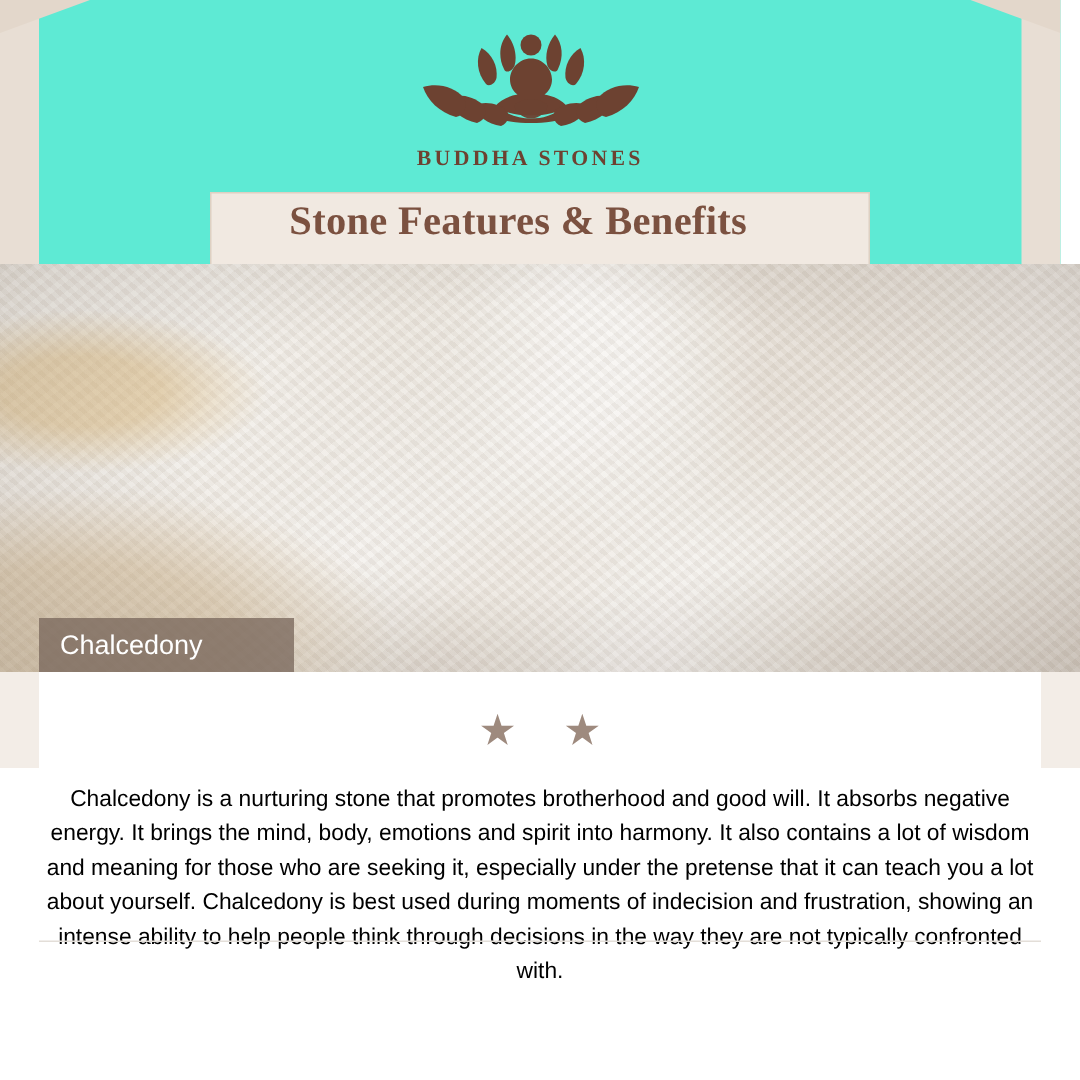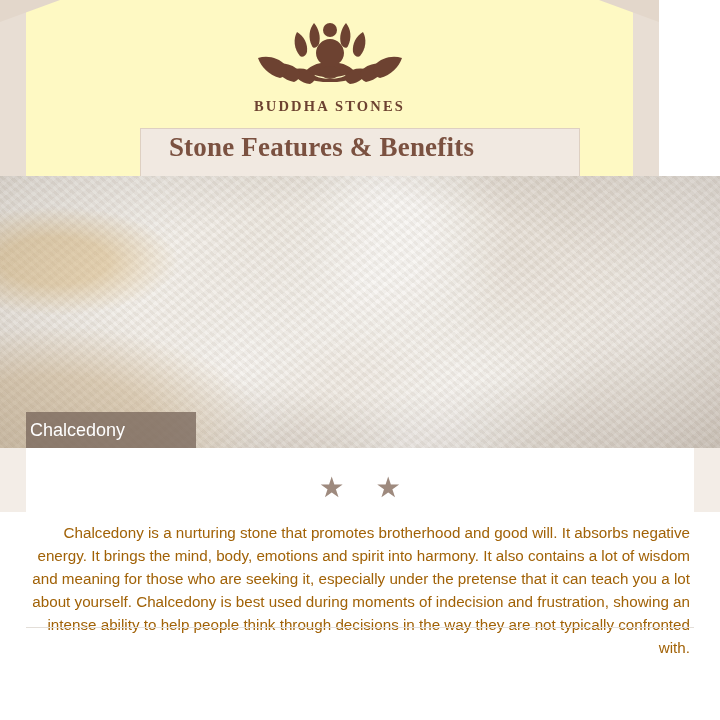--- a/index.html
+++ b/index.html
@@ -19,22 +19,23 @@
     height: 720px;
     background: #ffffff;
     overflow: hidden;
   }
 
   
   .header {
     position: relative;
     width: 659px;
     height: 176px;
-    background: #fef9c3;
+    background: #5eead4;
     overflow: hidden;
+    padding-left: 48px;
   }
   .header-corner-left {
     position: absolute;
     left: 0;
     top: 0;
     width: 26px;
     height: 176px;
     background: #e8ded4;
   }
   .header-corner-right {
@@ -171,21 +172,21 @@
 
   .caption-tab {
     position: absolute;
     left: 26px;
     bottom: 0;
     height: 36px;
     min-width: 170px;
     background: rgba(122,104,92,0.78);
     display: flex;
     align-items: center;
-    padding: 0 26px 0 4px;
+    padding: 0 26px 0 14px;
     box-sizing: border-box;
   }
   .caption-text {
     color: #ffffff;
     font-size: 18px;
     font-weight: 500;
   }
 
   
   .content {
@@ -233,22 +234,22 @@
     font-size: 25px;
     line-height: 1;
     position: relative;
     top: -1px;
   }
 
   .paragraph {
     margin: 20px 30px 0 30px;
     font-size: 15.2px;
     line-height: 1.52;
-    color: #a16207;
-    text-align: right;
+    color: #000000;
+    text-align: center;
   }
 
   .footer-rule {
     position: absolute;
     left: 26px;
     right: 26px;
     bottom: 32px;
     height: 1px;
     background: #e3ded8;
   }

